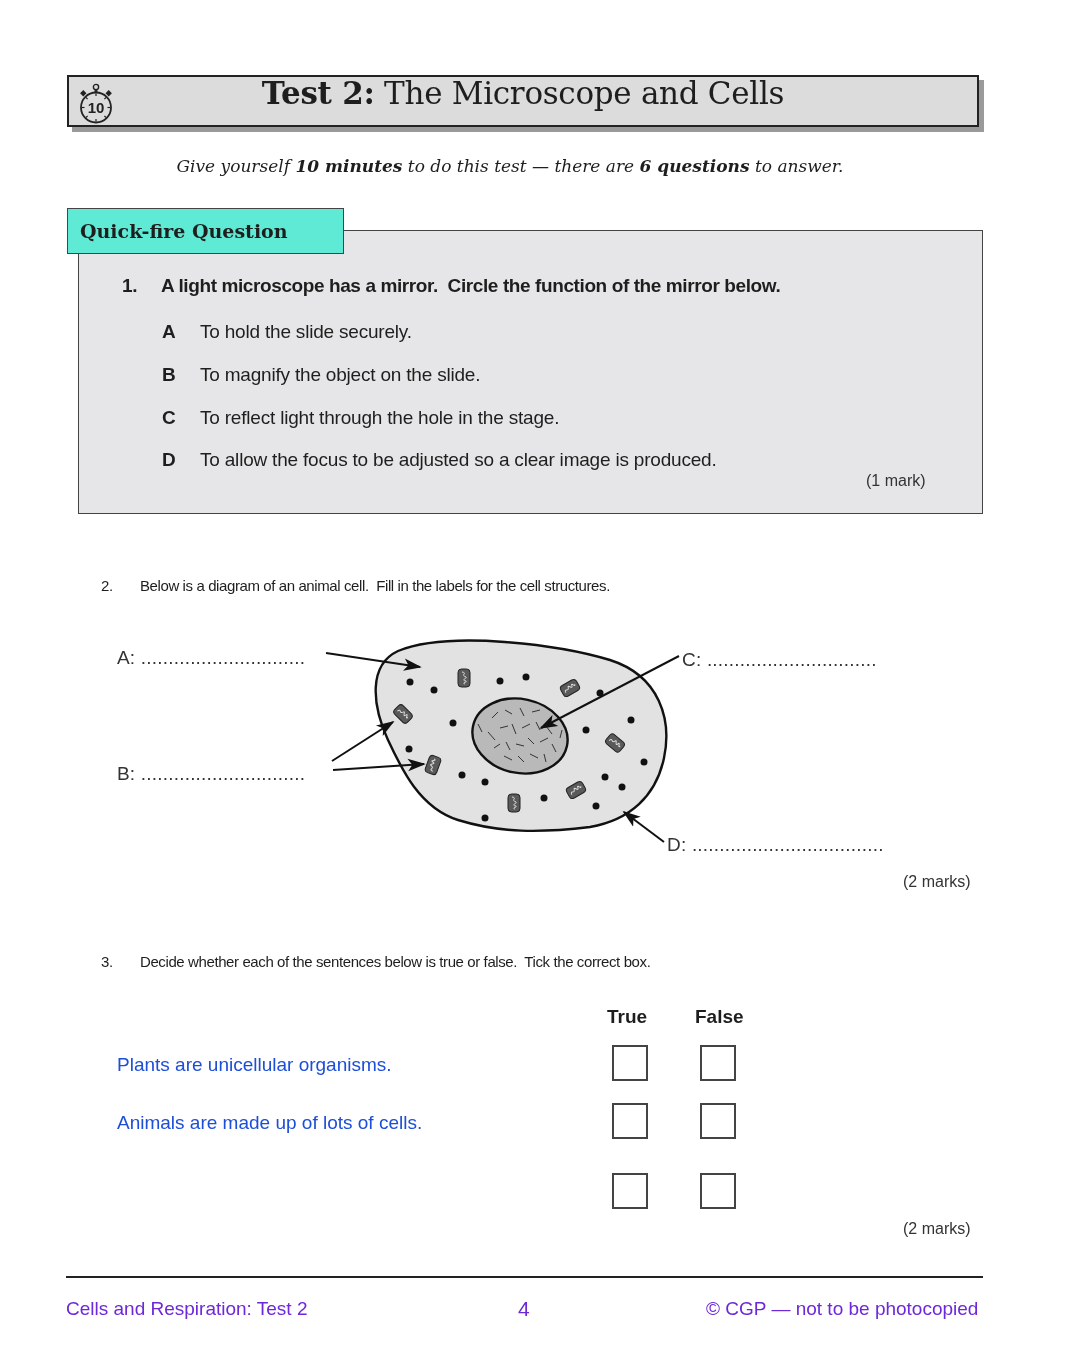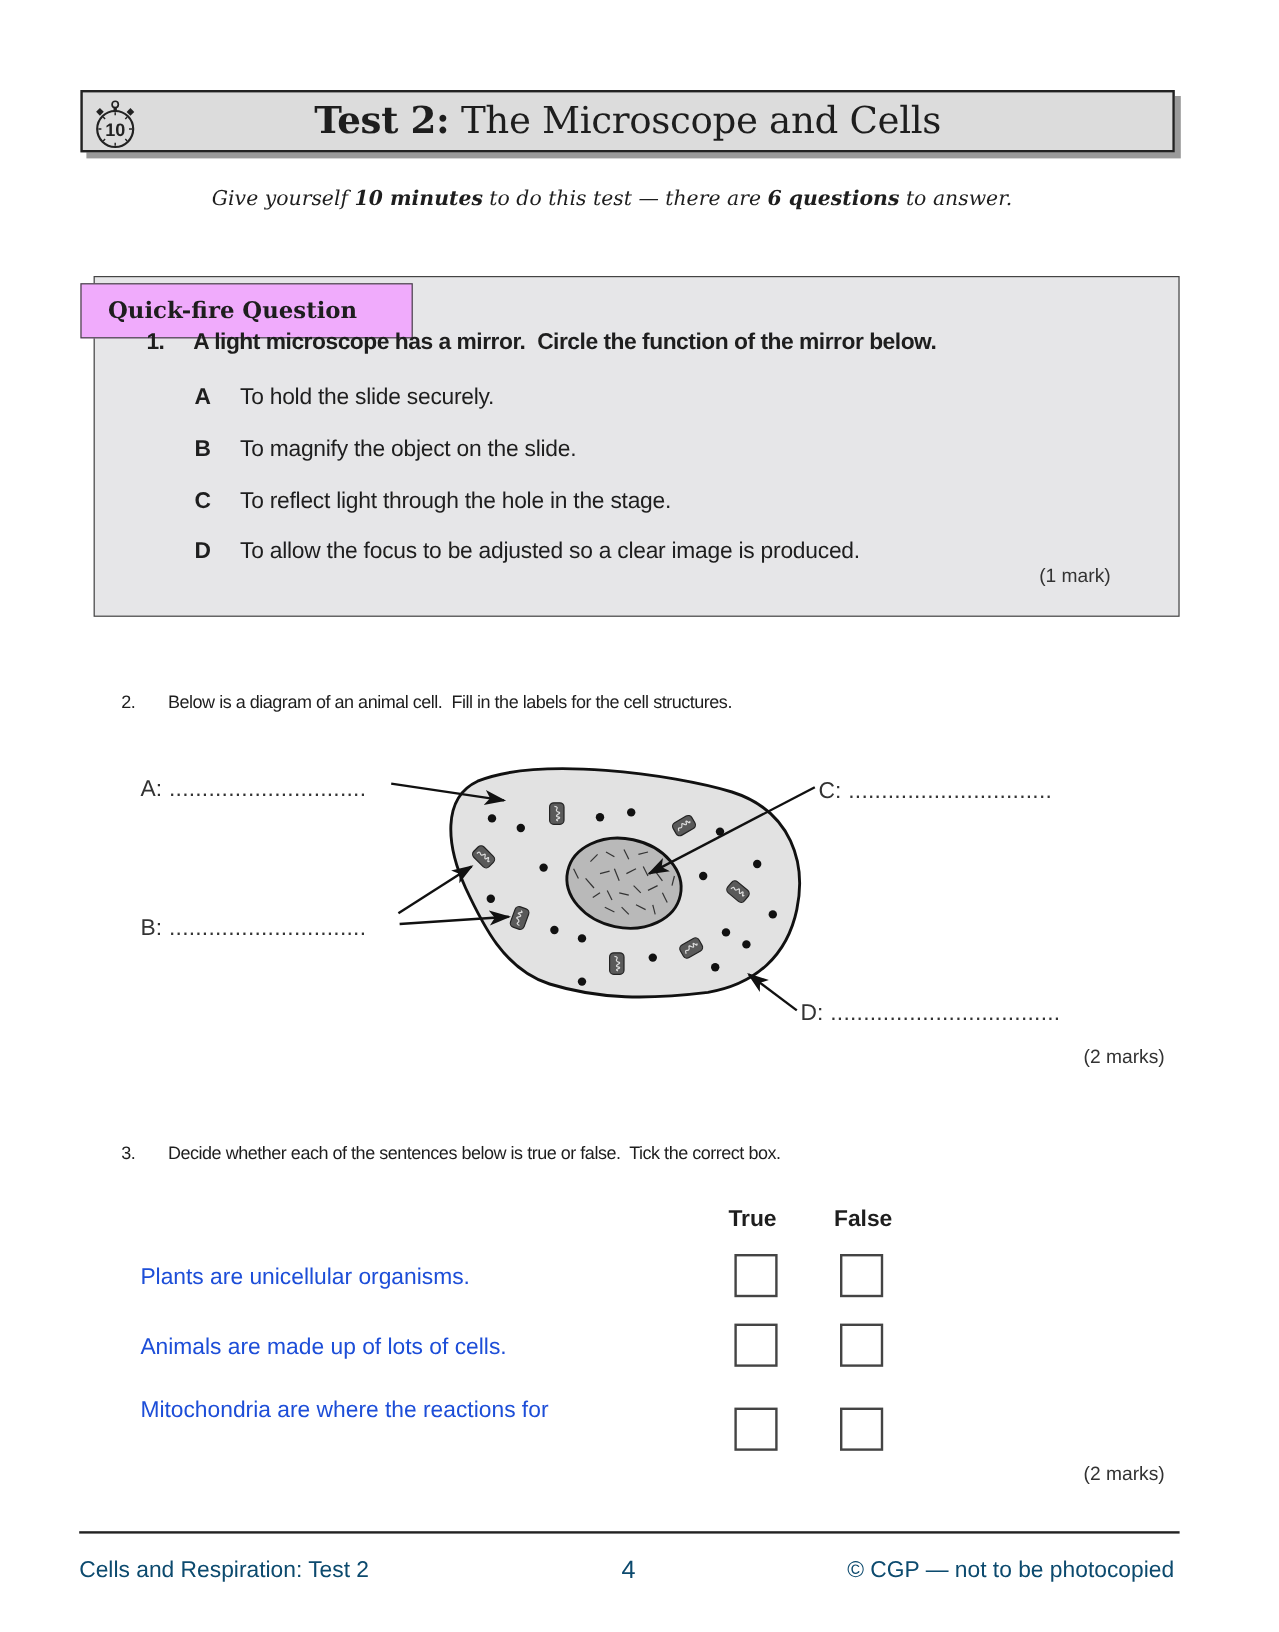--- a/index.html
+++ b/index.html
@@ -4,49 +4,49 @@
 <style>
   * { box-sizing: border-box; margin: 0; padding: 0; }
   html, body { width: 1066px; height: 1360px; background: #ffffff; overflow: hidden; }
   body { position: relative; font-family: "Liberation Sans", sans-serif; color: #1e1e1e; }
 
   .abs { position: absolute; }
 
   
   .title-shadow { left: 72px; top: 80px; width: 912px; height: 52px; background: #9a9a9a; }
   .title-box { left: 67px; top: 75px; width: 912px; height: 52px; background: #dcdcdc; border: 2px solid #222; }
-  .title-text { left: 67px; top: 75px; width: 912px; height: 52px; display: flex; align-items: center; justify-content: center;
+  .title-text { left: 67px; top: 75px; width: 912px; height: 52px; display: flex; justify-content: center;
     font-family: "DejaVu Serif", serif; font-size: 31px; color: #1e1e1e; letter-spacing: -0.3px; }
   .title-text b { font-weight: bold; }
   .timer { left: 75px; top: 83px; width: 42px; height: 42px; }
 
   .intro { left: 0; top: 156px; width: 1020px; text-align: center; font-family: "DejaVu Serif", serif; font-size: 17px; font-style: italic; }
   .intro b { font-weight: bold; }
 
   
   .qf-panel { left: 78px; top: 230px; width: 905px; height: 284px; background: #e6e6e8; border: 1.5px solid #444; }
-  .qf-tab { left: 67px; top: 208px; width: 277px; height: 46px; background: #f0abfc; border: 1.5px solid #444;
-    display: flex; align-items: center; padding-left: 22px; font-family: "DejaVu Serif", serif; font-weight: bold; font-size: 19px; margin-top: 28px; }
+  .qf-tab { left: 67px; top: 208px; width: 277px; height: 46px; background: #5eead4; border: 1.5px solid #444;
+    display: flex; align-items: center; padding-left: 12px; font-family: "DejaVu Serif", serif; font-weight: bold; font-size: 19px; }
   .q1 { left: 122px; top: 275px; font-size: 19px; font-weight: bold; letter-spacing: -0.4px; }
   .q1 .num { display: inline-block; width: 39px; }
   .opt { left: 162px; font-size: 19px; letter-spacing: -0.2px; }
   .opt .letter { display: inline-block; width: 38px; font-weight: bold; }
   .mark { font-size: 16px; color: #333; }
 
   .qtext { font-size: 15px; font-weight: normal; letter-spacing: -0.4px; margin-left: 22px; }
   .qtext .num { display: inline-block; width: 39px; }
 
   .lbl { font-size: 19px; color: #333; letter-spacing: 0.2px; }
 
   .tf-head { font-size: 19px; font-weight: bold; }
   .tf-stmt { font-size: 19px; left: 117px; line-height: 31px; color: #1d4ed8; }
   .box { width: 36px; height: 36px; border: 2px solid #444; background: #fff; cursor: pointer; }
 
   .footer-rule { left: 66px; top: 1276px; width: 917px; height: 2px; background: #222; }
-  .footer { top: 1298px; font-size: 19px; color: #0c4a6e; }
+  .footer { top: 1298px; font-size: 19px; color: #6d28d9; }
 </style>
 </head>
 <body>
 
 <div class="abs title-shadow"></div>
 <div class="abs title-box"></div>
 <div class="abs title-text">
   <b>Test 2:</b>
     <span style="white-space:pre"> The Microscope and Cells</span>
 </div>
@@ -191,21 +191,20 @@
 
 <div class="abs tf-stmt" style="top:1049px">Plants are unicellular organisms.</div>
 <div class="abs box" style="left:612px; top:1045px"></div>
 <div class="abs box" style="left:700px; top:1045px"></div>
 
 <div class="abs tf-stmt" style="top:1107px">Animals are made up of lots of cells.</div>
 <div class="abs box" style="left:612px; top:1103px"></div>
 <div class="abs box" style="left:700px; top:1103px"></div>
 
 <div class="abs tf-stmt" style="top:1160px">
-  <div>Mitochondria are where the reactions for</div>
 </div>
 <div class="abs box" style="left:612px; top:1173px"></div>
 <div class="abs box" style="left:700px; top:1173px"></div>
 
 <div class="abs mark" style="left:903px; top:1220px">(2 marks)</div>
 
 <div class="abs footer-rule"></div>
 <div class="abs footer" style="left:66px">Cells and Respiration: Test 2</div>
 <div class="abs footer" style="left:518px; font-size:21px; top:1297px">4</div>
 <div class="abs footer" style="left:706px">© CGP — not to be photocopied</div>

